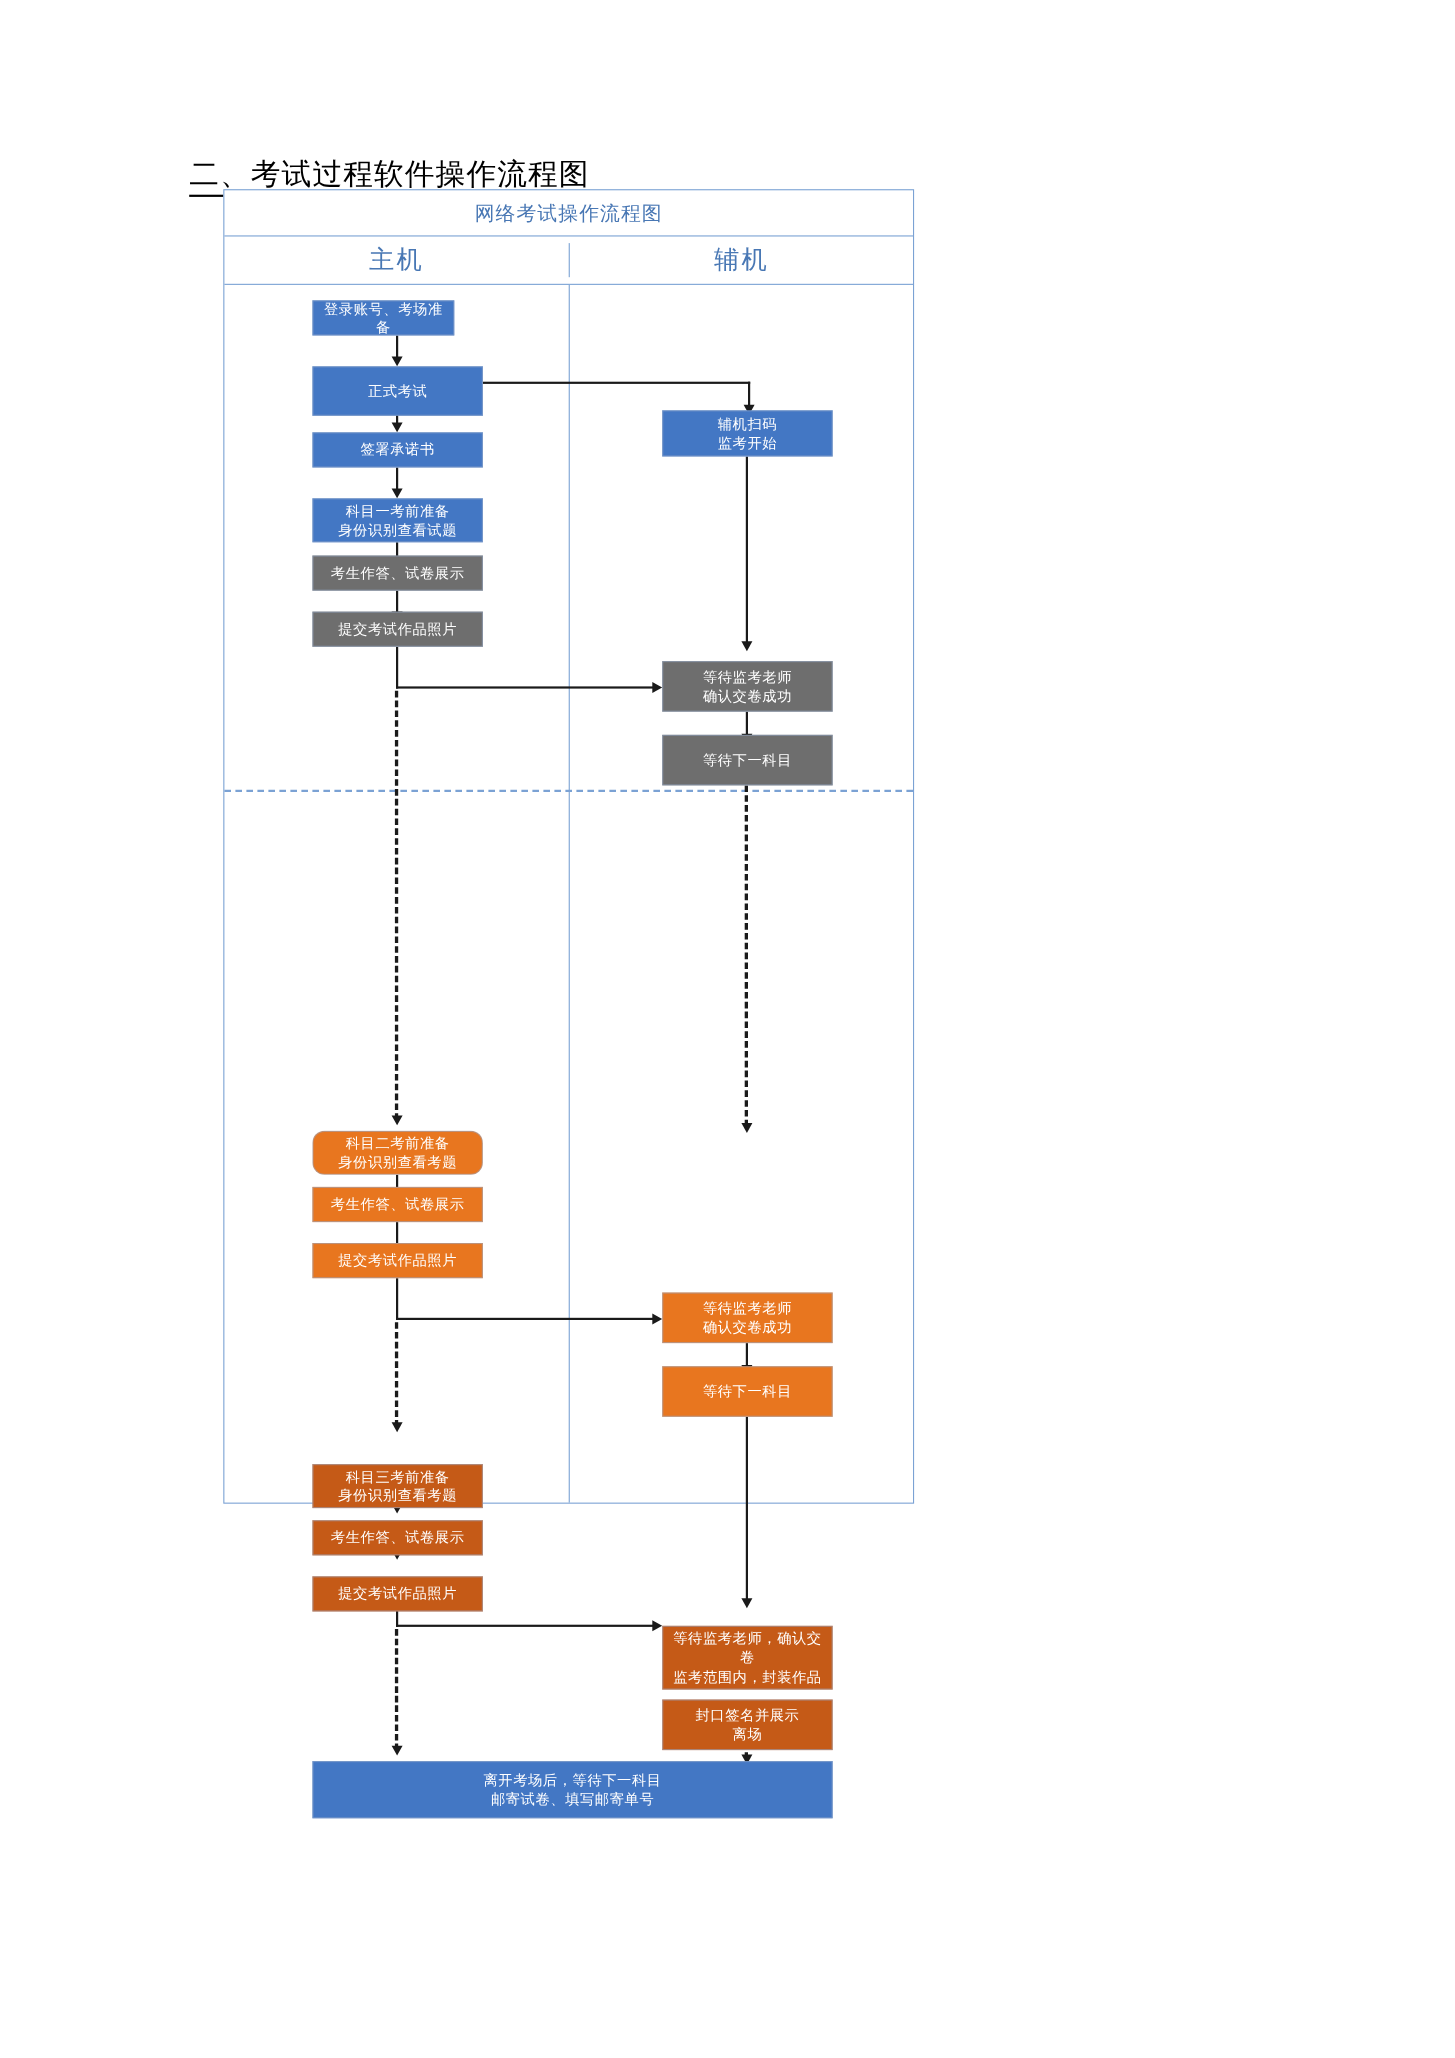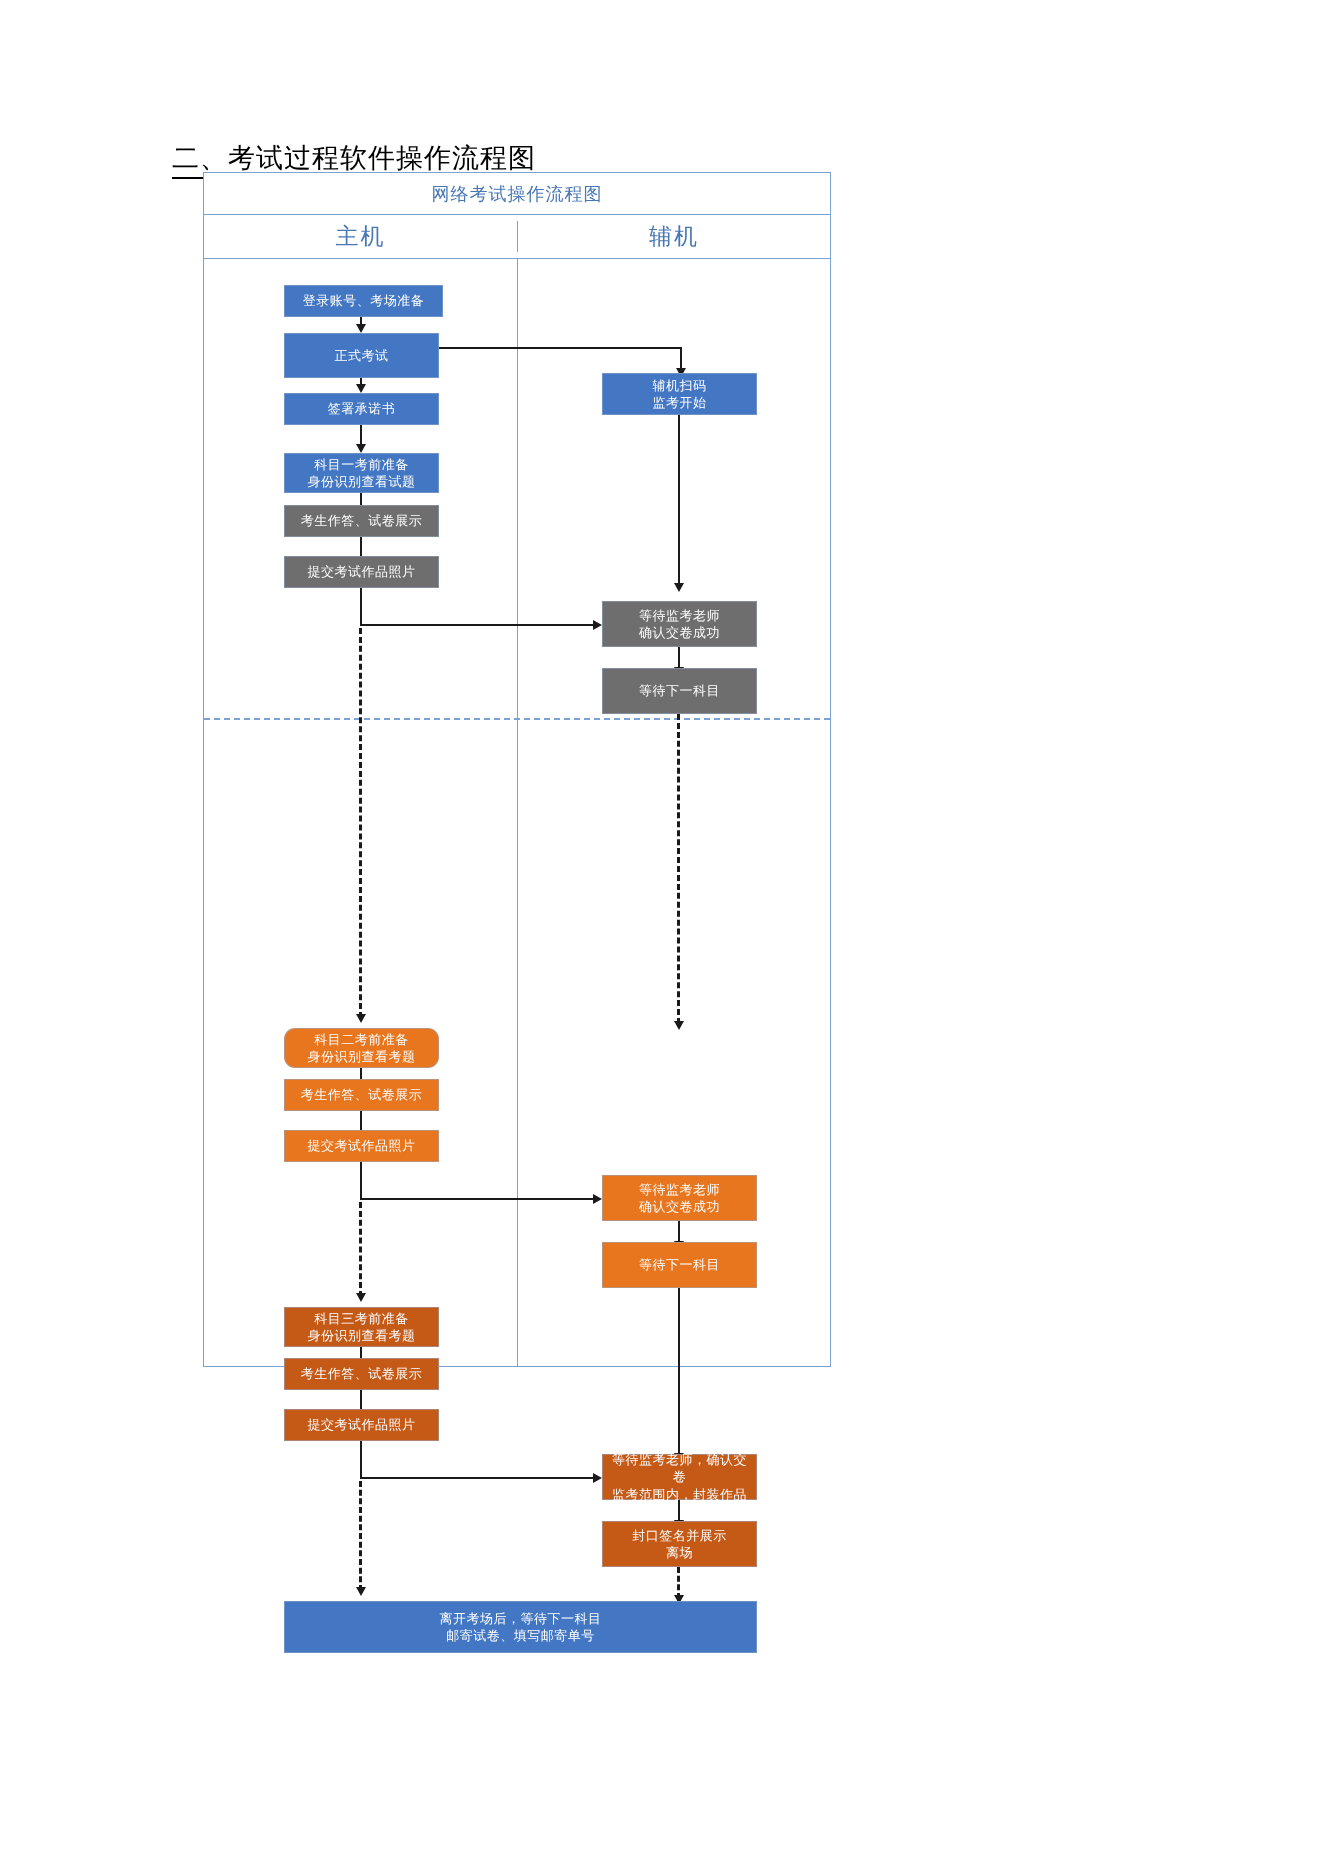--- a/index.html
+++ b/index.html
@@ -119,21 +119,21 @@
     line-height: 1.32;
     letter-spacing: 0.5px;
     border: 1px solid rgba(150,170,200,0.55);
     z-index: 4;
   }
   .node .node-text { padding: 0 6px; white-space: pre-line; }
 
   .c-blue  { background: #4377c4; }
   .c-gray  { background: #6e6e6e; }
   .c-orange{ background: #e8761f; }
-  .c-dorange{ background: #c55a17; }
+  .c-dorange{ background: #c55a17; margin-top: 24px; }
 
   
   .conn {
     position: absolute;
     background: #1a1a1a;
     z-index: 2;
   }
   .conn.v { width: 2.4px; }
   .conn.h { height: 2.4px; }
 
@@ -176,21 +176,21 @@
 
   <div id="lane-header">
     <div class="lane-head left">主机</div>
     <div class="lane-head right">辅机</div>
   </div>
 
   <div id="lane-divider"></div>
 
   <div class="section-divider" style="top:545px;"></div>
 
-  <div class="node c-blue" style="left:80px; top:112px; width:159px; height:32px;">
+  <div class="node c-blue" style="left:80px; top:100px; width:129px; height:32px;">
     <span class="node-text">登录账号、考场准备</span>
   </div>
   <div class="conn v" style="left:156px; top:132px; height:22px;"></div>
   <div class="arrow-down" style="left:151.5px; top:151px;"></div>
 
   <div class="node c-blue" style="left:80px; top:160px; width:155px; height:45px;">
     <span class="node-text">正式考试</span>
   </div>
 
   <div class="conn h" style="left:235px; top:174px; width:243px;"></div>
@@ -300,21 +300,21 @@
 
   <div class="node c-dorange" style="left:80px; top:1236px; width:155px; height:32px;">
     <span class="node-text">提交考试作品照片</span>
   </div>
   <div class="conn v" style="left:156px; top:1268px; height:38px;"></div>
   <div class="conn h" style="left:156px; top:1304px; width:234px;"></div>
   <div class="arrow-right" style="left:389px; top:1299.5px;"></div>
   <div class="conn-dash v" style="left:155px; top:1308px; height:110px;"></div>
   <div class="arrow-down" style="left:151.5px; top:1414px;"></div>
 
-  <div class="node c-dorange" style="left:398px; top:1281px; width:155px; height:46px;">
+  <div class="node c-dorange" style="left:398px; top:1281px; width:155px; height:58px;">
     <span class="node-text">等待监考老师，确认交卷
 监考范围内，封装作品</span>
   </div>
   <div class="conn v" style="left:474px; top:1327px; height:24px;"></div>
   <div class="arrow-down" style="left:469.5px; top:1347px;"></div>
 
   <div class="node c-dorange" style="left:398px; top:1348px; width:155px; height:46px;">
     <span class="node-text">封口签名并展示
 离场</span>
   </div>

